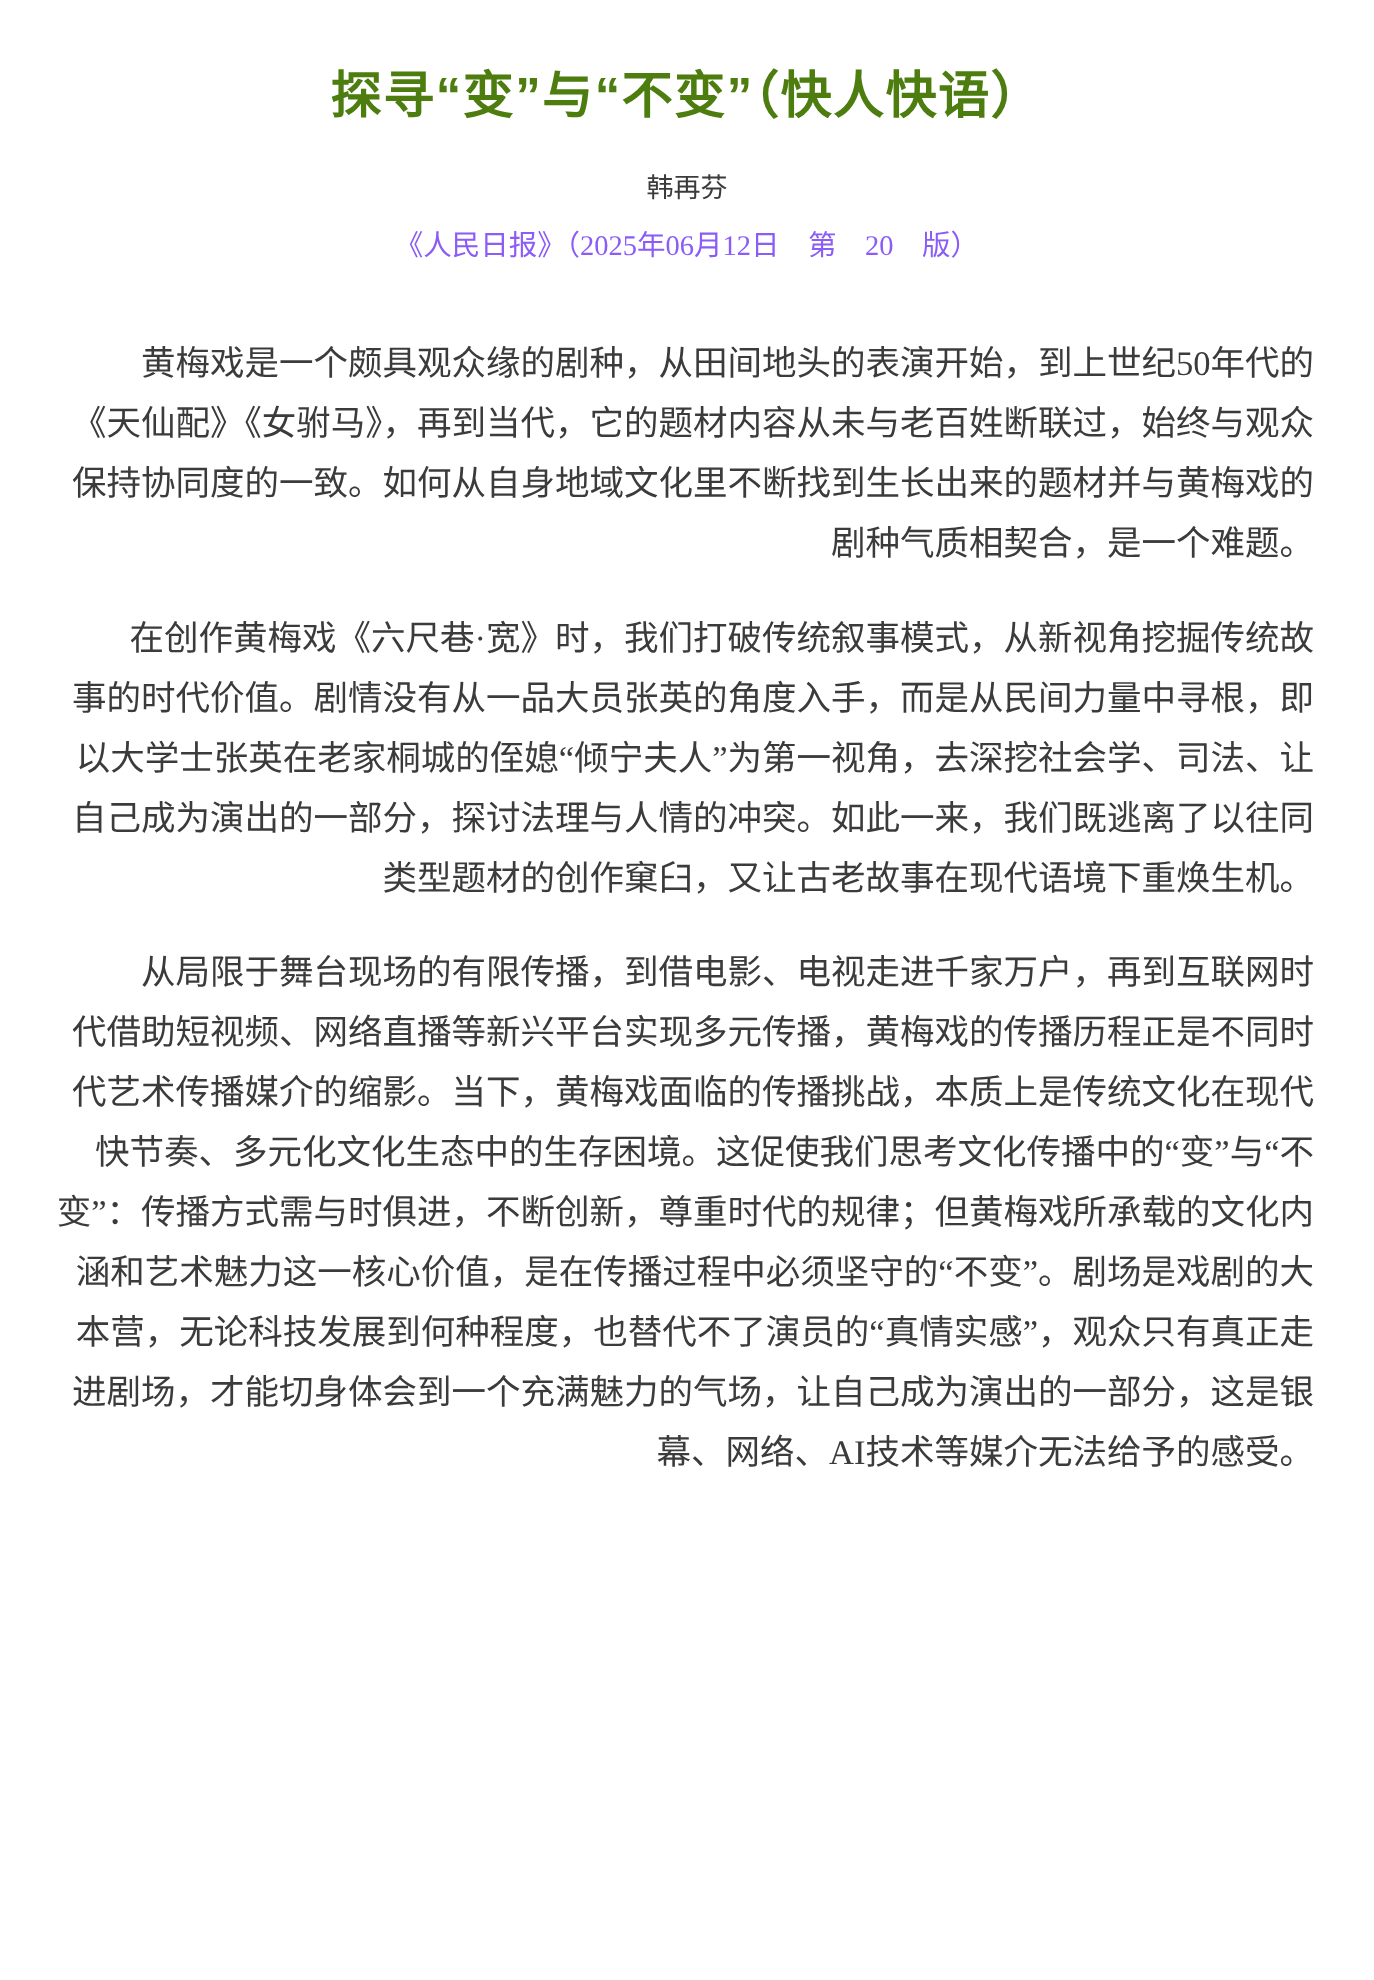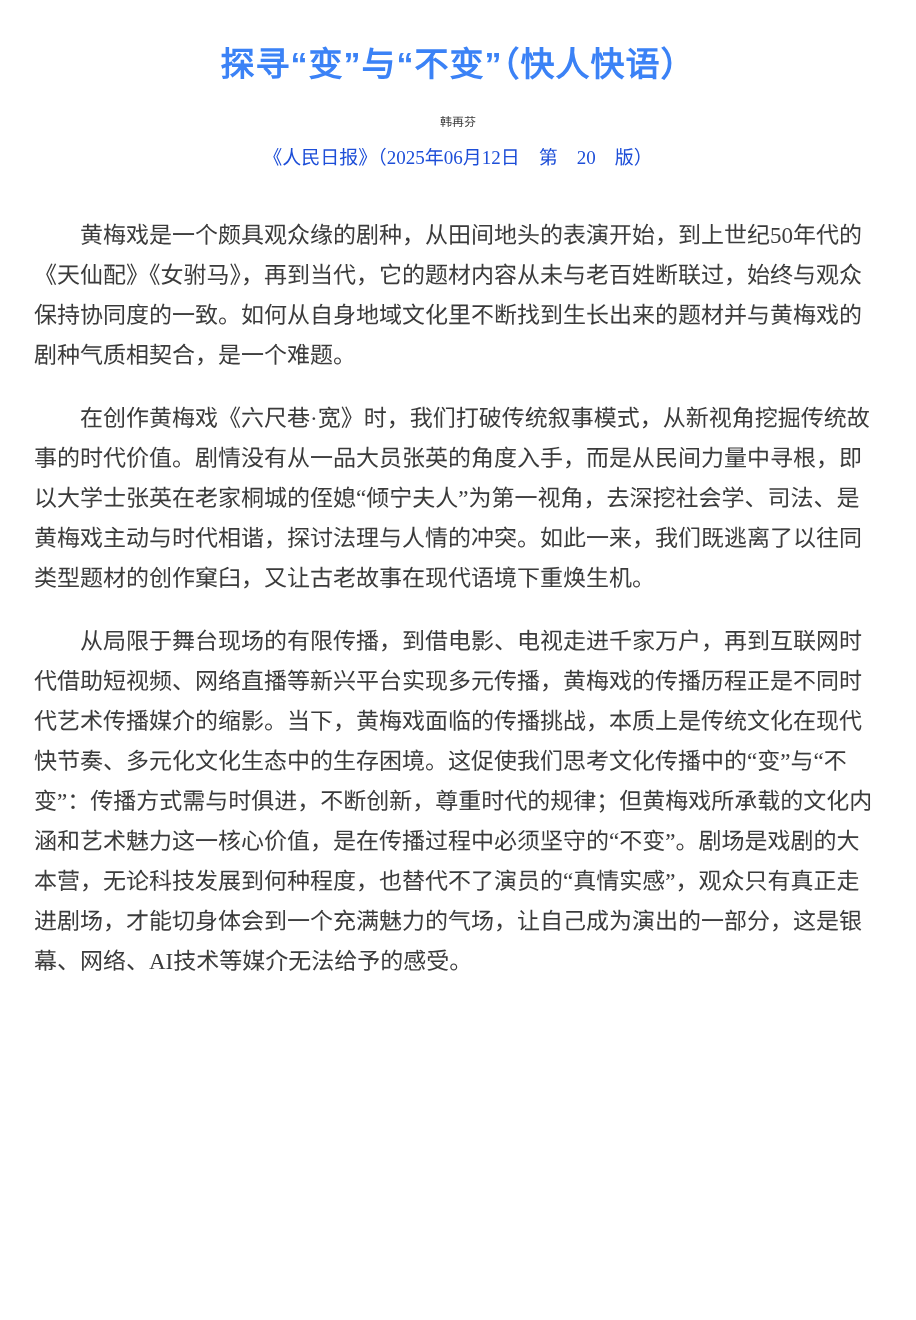--- a/index.html
+++ b/index.html
@@ -20,46 +20,46 @@
     text-align: center;
     padding-top: 42px;
   }
   .article-title {
     margin: 0;
     font-family: "Liberation Sans", "DejaVu Sans", sans-serif;
     font-weight: bold;
     font-size: 34px;
     line-height: 1.35;
     letter-spacing: 1px;
-    color: #3b82f6;
+    color: #4d7c0f;
   }
   .article-author {
     margin-top: 27px;
     font-family: "Liberation Serif", "DejaVu Serif", serif;
-    font-size: 12px;
+    font-size: 18px;
     line-height: 1.2;
     color: #3b3b3b;
   }
   .article-source {
     margin-top: 16px;
     font-family: "Liberation Serif", "DejaVu Serif", serif;
     font-size: 19px;
     line-height: 1.4;
-    color: #1d4ed8;
+    color: #8b5cf6;
   }
   .article-body {
     margin: 44px 40px 0 34px;
   }
   .article-body p {
     margin: 0 0 23px 0;
     font-family: "Liberation Serif", "DejaVu Serif", serif;
     font-size: 23px;
     line-height: 40px;
     text-indent: 2em;
-    text-align: left;
+    text-align: right;
     color: #3b3b3b;
     word-break: normal;
   }
   .article-footnote {
     margin-top: 36px;
     margin-bottom: 50px;
   }
 </style>
 </head>
 <body>
@@ -67,17 +67,17 @@
 <div class="page">
 
   <div class="article-header">
     <h1 class="article-title">探寻“变”与“不变”（快人快语）</h1>
     <div class="article-author">韩再芬</div>
     <div class="article-source">《人民日报》（2025年06月12日　第　20　版）</div>
   </div>
 
   <div class="article-body">
     <p>黄梅戏是一个颇具观众缘的剧种，从田间地头的表演开始，到上世纪50年代的《天仙配》《女驸马》，再到当代，它的题材内容从未与老百姓断联过，始终与观众保持协同度的一致。如何从自身地域文化里不断找到生长出来的题材并与黄梅戏的剧种气质相契合，是一个难题。</p>
-    <p>在创作黄梅戏《六尺巷·宽》时，我们打破传统叙事模式，从新视角挖掘传统故事的时代价值。剧情没有从一品大员张英的角度入手，而是从民间力量中寻根，即以大学士张英在老家桐城的侄媳“倾宁夫人”为第一视角，去深挖社会学、司法、是黄梅戏主动与时代相谐，探讨法理与人情的冲突。如此一来，我们既逃离了以往同类型题材的创作窠臼，又让古老故事在现代语境下重焕生机。</p>
+    <p>在创作黄梅戏《六尺巷·宽》时，我们打破传统叙事模式，从新视角挖掘传统故事的时代价值。剧情没有从一品大员张英的角度入手，而是从民间力量中寻根，即以大学士张英在老家桐城的侄媳“倾宁夫人”为第一视角，去深挖社会学、司法、让自己成为演出的一部分，探讨法理与人情的冲突。如此一来，我们既逃离了以往同类型题材的创作窠臼，又让古老故事在现代语境下重焕生机。</p>
     <p>从局限于舞台现场的有限传播，到借电影、电视走进千家万户，再到互联网时代借助短视频、网络直播等新兴平台实现多元传播，黄梅戏的传播历程正是不同时代艺术传播媒介的缩影。当下，黄梅戏面临的传播挑战，本质上是传统文化在现代快节奏、多元化文化生态中的生存困境。这促使我们思考文化传播中的“变”与“不变”：传播方式需与时俱进，不断创新，尊重时代的规律；但黄梅戏所承载的文化内涵和艺术魅力这一核心价值，是在传播过程中必须坚守的“不变”。剧场是戏剧的大本营，无论科技发展到何种程度，也替代不了演员的“真情实感”，观众只有真正走进剧场，才能切身体会到一个充满魅力的气场，让自己成为演出的一部分，这是银幕、网络、AI技术等媒介无法给予的感受。</p>
   </div>
 
 </div>
 
 </body></html>

